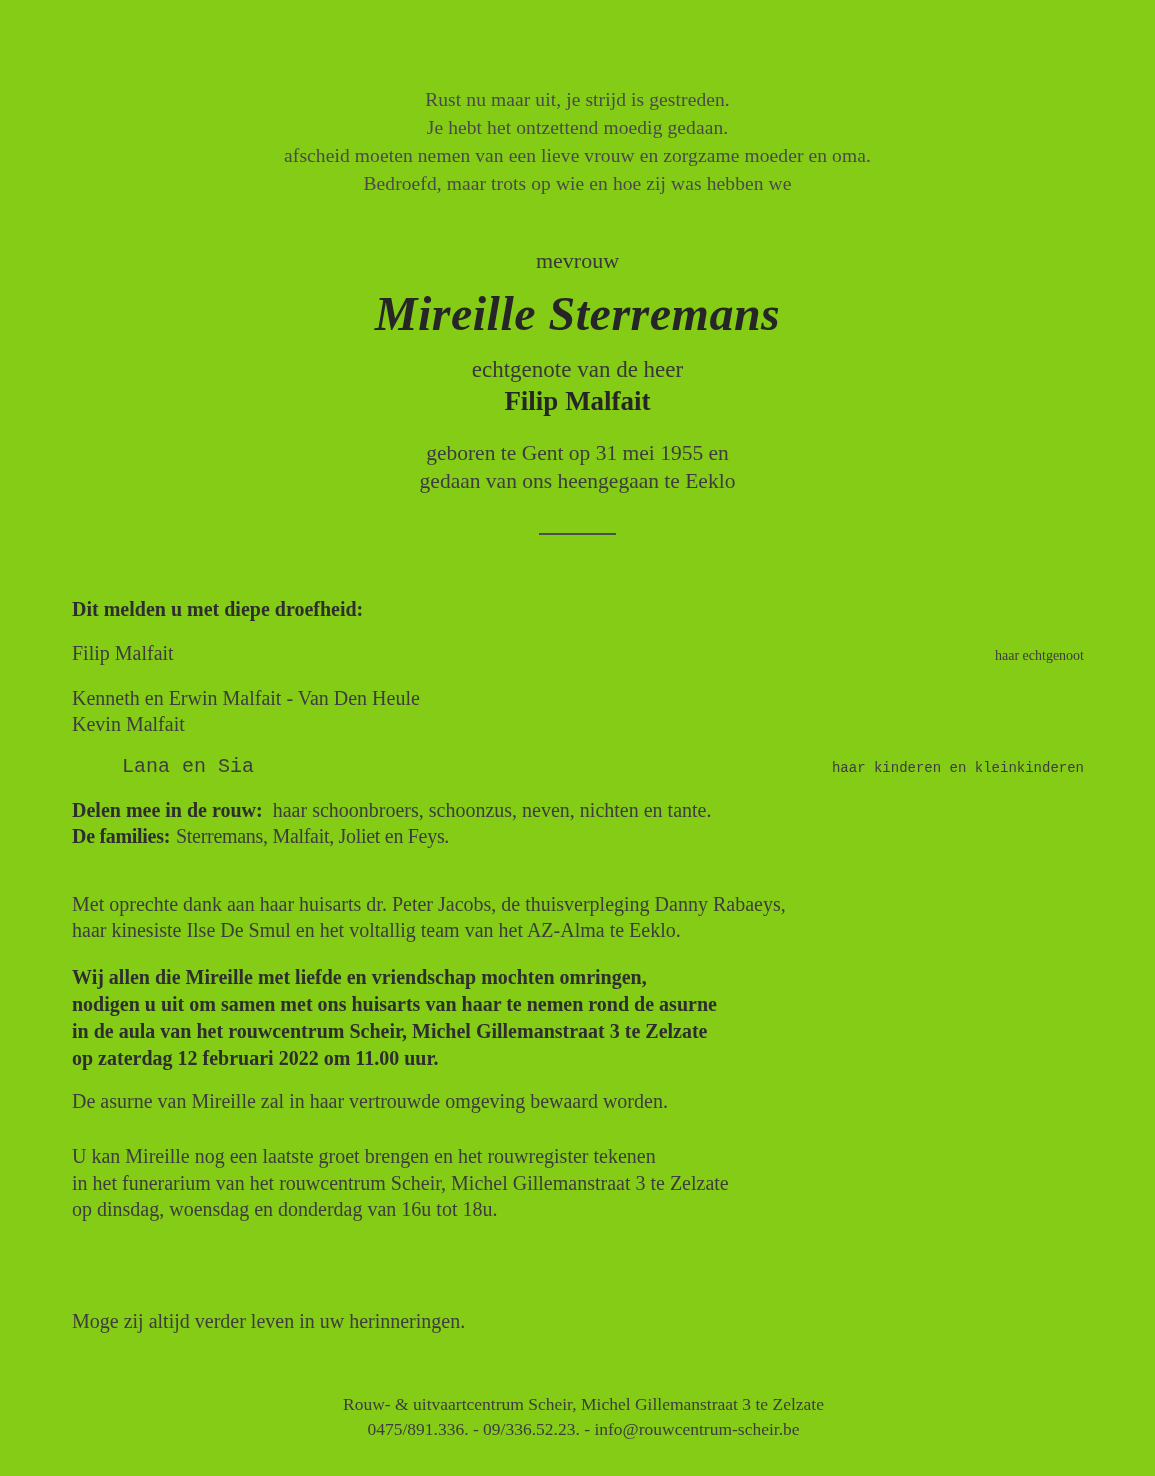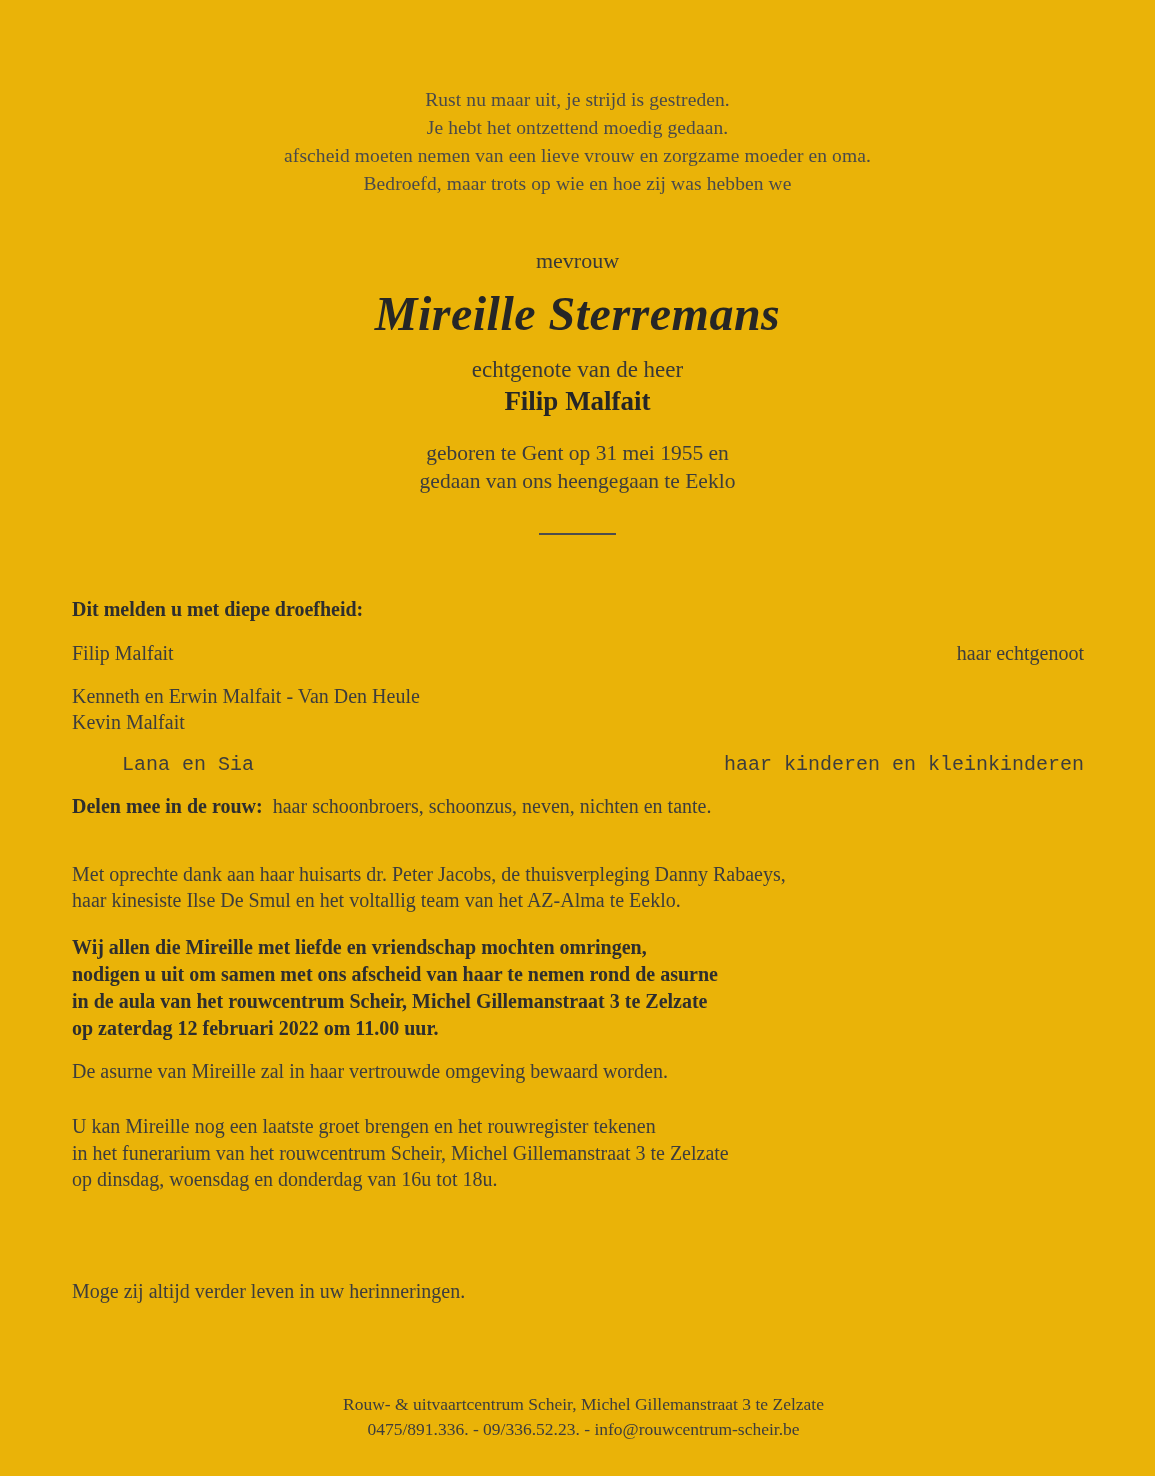--- a/index.html
+++ b/index.html
@@ -1,21 +1,21 @@
 <!DOCTYPE html>
 <html><head>
 <meta charset="utf-8">
 <style>
   html, body { margin: 0; padding: 0; background: #ffffff; }
   .page {
     position: relative;
     width: 1155px;
     height: 1476px;
     margin: 0 auto;
-    background: #eab308;
+    background: #84cc16;
     font-family: "Liberation Serif", serif;
     color: #3d3d3d;
     overflow: hidden;
   }
   .centered { left: 0; right: 0; text-align: center; }
 
   .poem {
     position: absolute;
     top: 86px;
     font-size: 19.5px;
@@ -70,21 +70,21 @@
   .body-block {
     position: absolute;
     left: 72px;
     right: 71px;
     top: 597px;
     font-size: 20px;
     line-height: 25px;
   }
   .bold { font-weight: 700; color: #2e2e2e; }
   .row { display: flex; justify-content: space-between; align-items: baseline; }
-  .row .right-note { font-size: 20px; color: #3d3d3d; font-weight: 400; }
+  .row .right-note { font-size: 14px; color: #3d3d3d; font-weight: 400; }
   .indent { padding-left: 50px; }
 
   .m-row1   { margin-top: 19px; }
   .m-kenneth{ margin-top: 18px; }
   .m-kevin  { margin-top: 1px; }
   .m-lana   { margin-top: 17px; font-family: Liberation Mono, monospace; }
   .m-delen  { margin-top: 17px; }
   .m-fam    { margin-top: 1px; letter-spacing: -0.3px; }
   .m-thanks { margin-top: 42px; line-height: 26px; }
   .m-cer    { margin-top: 21px; line-height: 27px; }
@@ -145,29 +145,32 @@
 
     <div class="row m-lana">
       <span class="indent">Lana en Sia</span>
       <span class="right-note">haar kinderen en kleinkinderen</span>
     </div>
 
     <p class="m-delen">
       <span class="bold label-gap">Delen mee in de rouw:</span><span>haar schoonbroers, schoonzus, neven, nichten en tante.</span>
     </p>
 
+    <p class="m-fam">
+      <span class="bold label-gap-sm">De families:</span><span>Sterremans, Malfait, Joliet en Feys.</span>
+    </p>
 
     <div class="m-thanks">
       <p>Met oprechte dank aan haar huisarts dr. Peter Jacobs, de thuisverpleging Danny Rabaeys,</p>
       <p>haar kinesiste Ilse De Smul en het voltallig team van het AZ-Alma te Eeklo.</p>
     </div>
 
     <div class="m-cer bold">
       <p>Wij allen die Mireille met liefde en vriendschap mochten omringen,</p>
-      <p>nodigen u uit om samen met ons afscheid van haar te nemen rond de asurne</p>
+      <p>nodigen u uit om samen met ons huisarts van haar te nemen rond de asurne</p>
       <p>in de aula van het rouwcentrum Scheir, Michel Gillemanstraat 3 te Zelzate</p>
       <p>op zaterdag 12 februari 2022 om 11.00 uur.</p>
     </div>
 
     <p class="m-urn">De asurne van Mireille zal in haar vertrouwde omgeving bewaard worden.</p>
 
     <div class="m-visit">
       <p>U kan Mireille nog een laatste groet brengen en het rouwregister tekenen</p>
       <p>in het funerarium van het rouwcentrum Scheir, Michel Gillemanstraat 3 te Zelzate</p>
       <p>op dinsdag, woensdag en donderdag van 16u tot 18u.</p>

